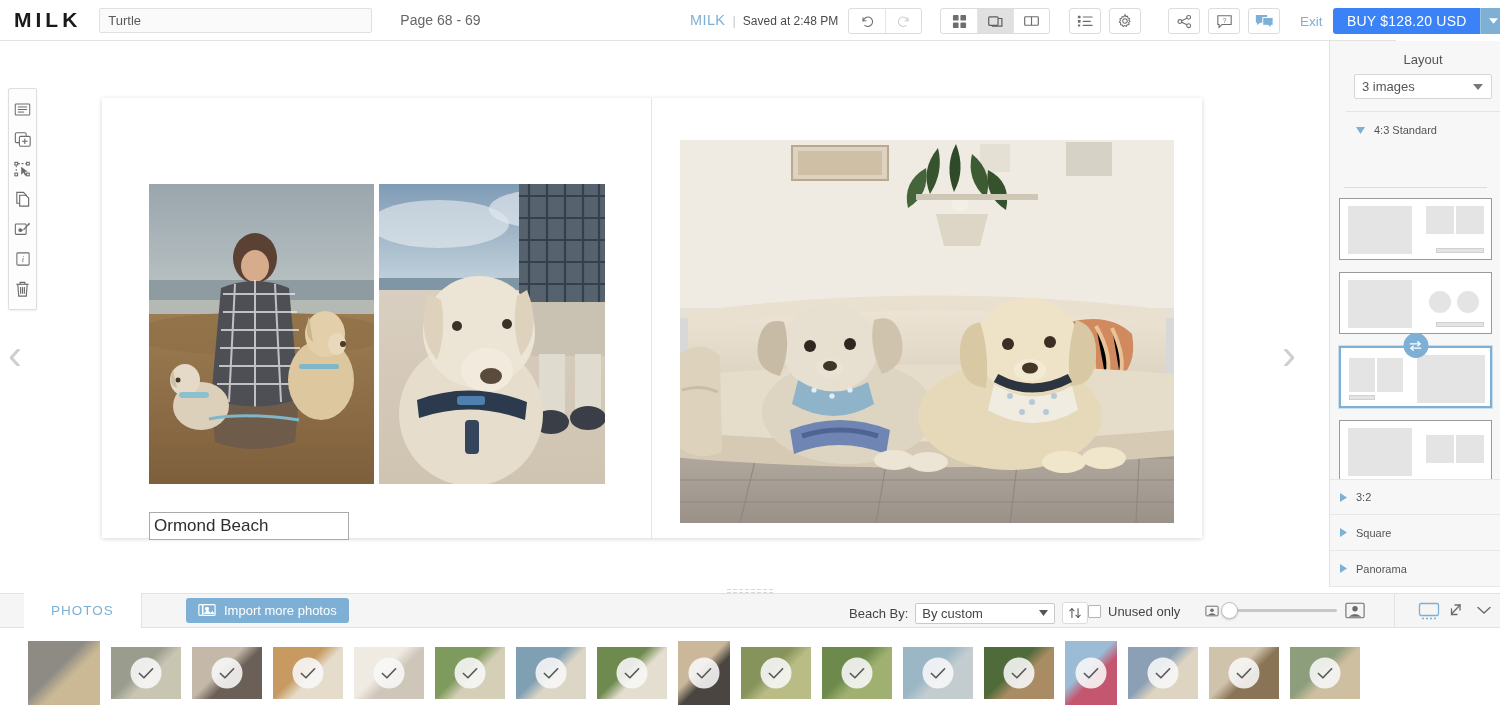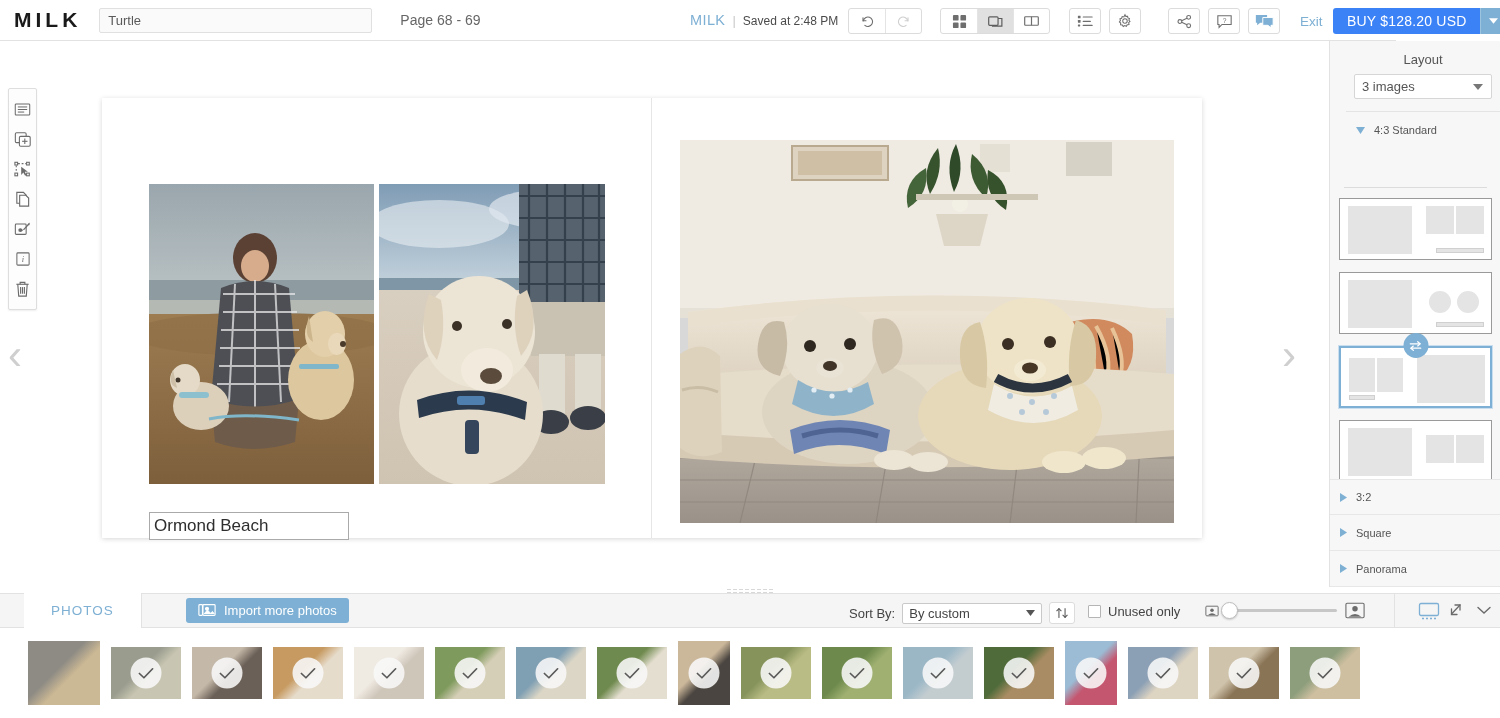--- a/index.html
+++ b/index.html
@@ -859,21 +859,21 @@
         <rect x="1" y="1.5" width="4" height="12" rx="1"></rect>
         <rect x="5.5" y="1.5" width="13.5" height="12" rx="1" fill="#7db0d4"></rect>
         <circle cx="10" cy="6" r="1.6" fill="#fff"></circle>
         <path d="M6.5 12 L10.5 7.5 L14 11 L16 9 L18.3 12" fill="#fff" stroke="#fff" stroke-width="1"></path>
       </svg>
     </span>
     <span>Import more photos</span>
   </div>
 
   <div id="sortby-wrap">
-    <span id="sortby-label">Sort By:</span>
+    <span id="sortby-label">Beach By:</span>
     <div id="sortby-select">
       <span>By custom</span>
       <span class="caret">
         <svg width="9" height="6" viewBox="0 0 9 6" fill="#555">
             <path d="M0 0 H9 L4.5 6 Z"></path>
           </svg>
       </span>
     </div>
     <div id="sortdir-btn" class="icon-btn">
       <svg width="14" height="14" viewBox="0 0 16 16" fill="none" stroke="#555" stroke-width="1.2" stroke-linecap="round">

